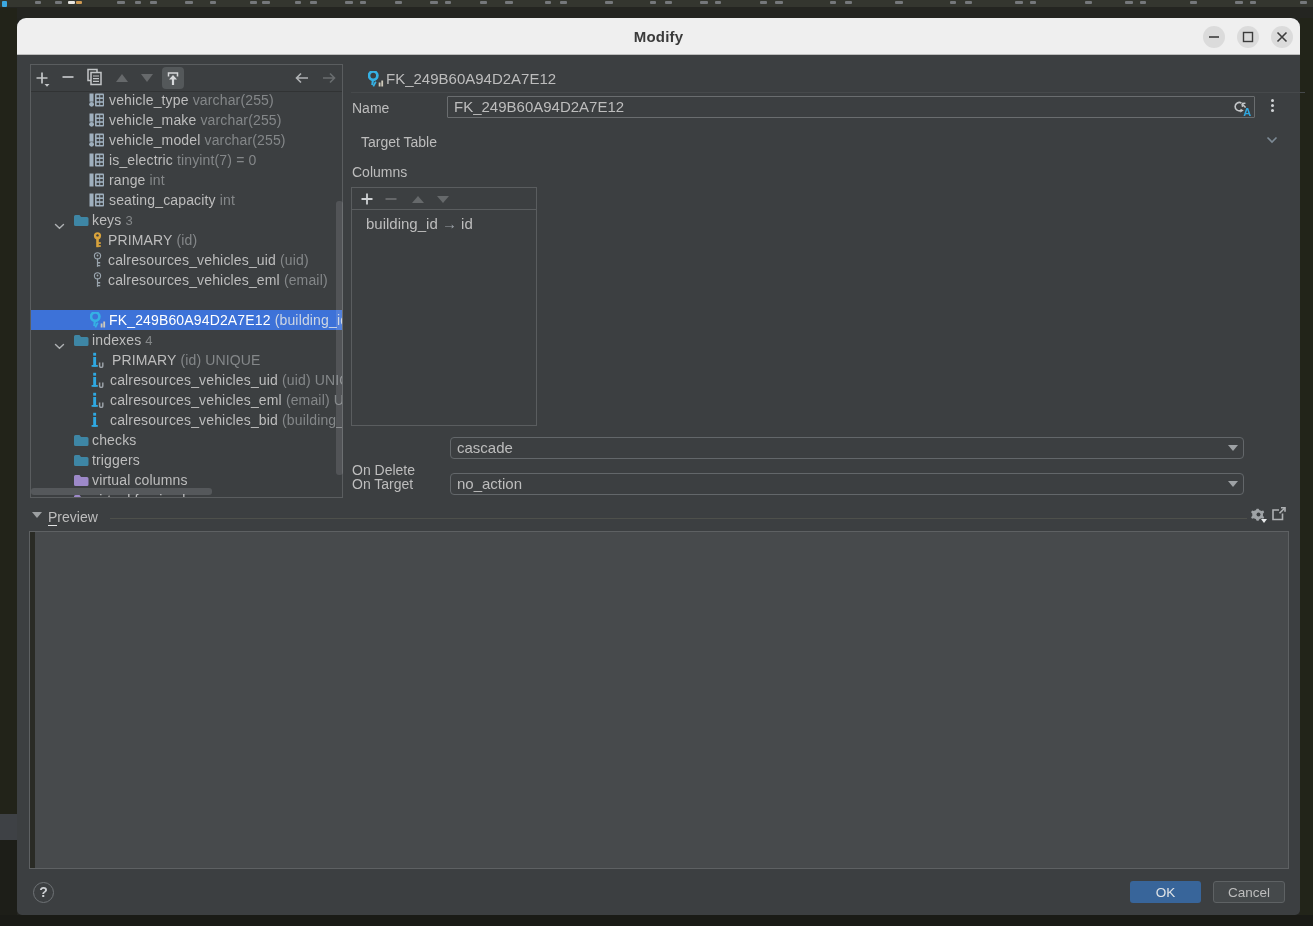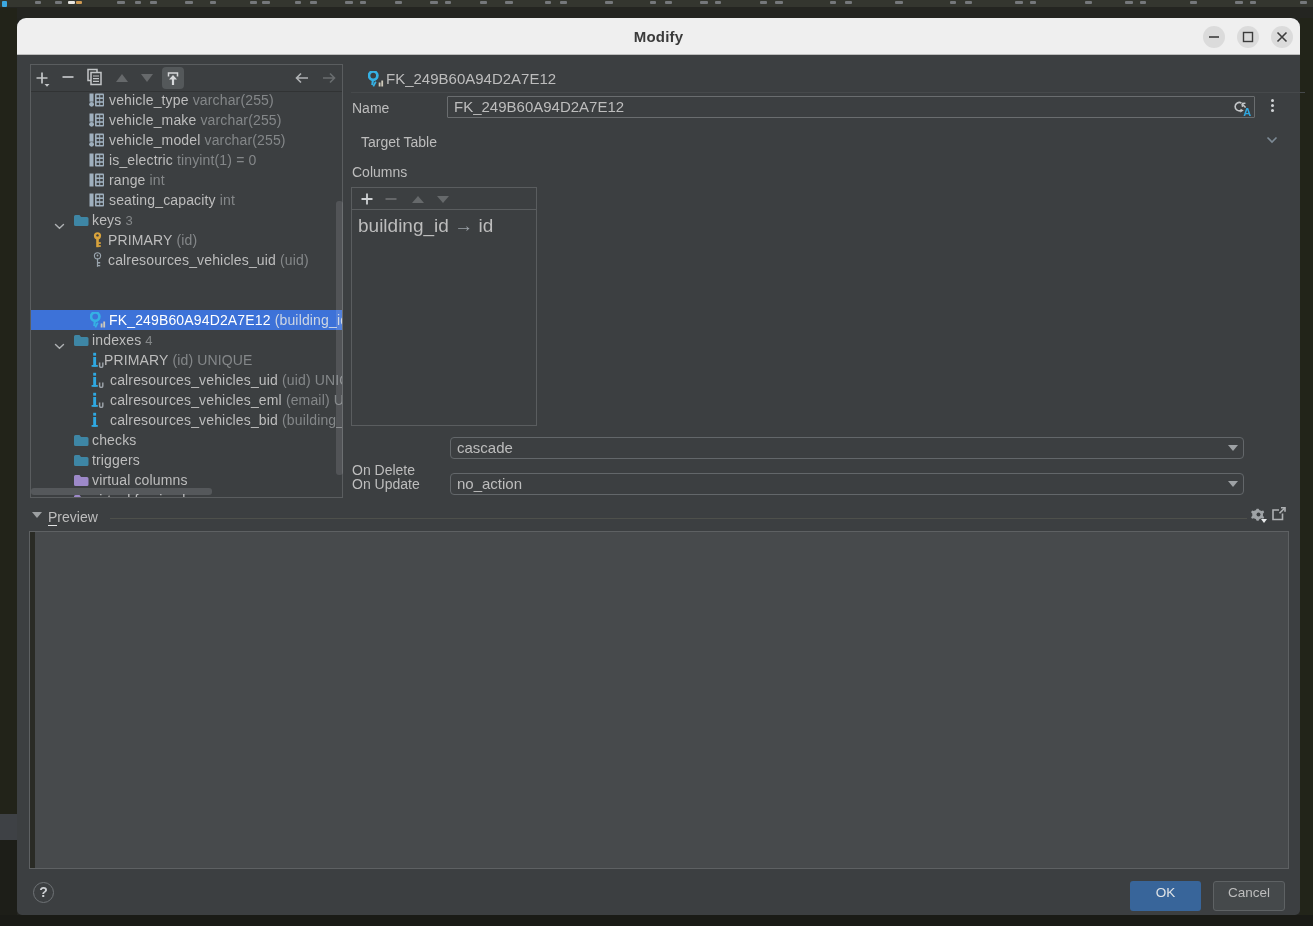--- a/index.html
+++ b/index.html
@@ -11,21 +11,21 @@
   #title { width:100%; text-align:center; top:10px; font-size:15px; font-weight:bold; color:#3b3b3b; letter-spacing:0.2px; }
   .winbtn { width:22px; height:22px; border-radius:50%; background:#dbdbdb; top:8px; }
   #tree { left:13px; top:46px; width:313px; height:434px; border:1px solid #5a5d5f; overflow:hidden; background:#3c3f41;}
   .trow { position:absolute; left:1px; width:311px; height:20px; font-size:14px; letter-spacing:0.15px; color:#bdbdbd; white-space:nowrap; overflow:hidden;}
   .ann { color:#848789; }
   .cnt { color:#848789; font-size:13px; }
   .ticon { position:absolute; top:3px; }
   .tlbl { position:absolute; top:0; line-height:20px; }
   .label { font-size:14px; color:#bdbdbd; position:absolute; }
   .field { position:absolute; border:1px solid #6a6d6f; font-size:15px; color:#bdbdbd; border-radius:1px;}
-  .btn { position:absolute; height:30px; border-radius:3px; font-size:13.5px; text-align:center; line-height:23px; }
+  .btn { position:absolute; height:22px; border-radius:3px; font-size:13.5px; text-align:center; line-height:23px; }
   .speck { position:absolute; top:1px; height:3px; background:#75787b; border-radius:1px; }
 </style>
 </head>
 <body>
 <div class="abs" style="left:0;top:0;width:1313px;height:7px;background:#34362f;">
 <div class="speck" style="left:35px;width:6px;"></div>
 <div class="speck" style="left:55px;width:7px;"></div>
 <div class="speck" style="left:117px;width:8px;"></div>
 <div class="speck" style="left:135px;width:6px;"></div>
 <div class="speck" style="left:150px;width:7px;"></div>
@@ -162,21 +162,21 @@
         <span class="ticon" style="left:57px;"><svg width="15" height="14" viewBox="0 0 15 14">
             <rect x="0.5" y="0.5" width="4" height="13" fill="#9fb0be"></rect>
             <rect x="6" y="0.5" width="9" height="13" rx="1" fill="#9fb0be"></rect>
             <rect x="7.6" y="2.2" width="2.6" height="2.2" fill="#3c3f41"></rect>
             <rect x="11.2" y="2.2" width="2.6" height="2.2" fill="#3c3f41"></rect>
             <rect x="7.6" y="6.0" width="2.6" height="2.2" fill="#3c3f41"></rect>
             <rect x="11.2" y="6.0" width="2.6" height="2.2" fill="#3c3f41"></rect>
             <rect x="7.6" y="9.8" width="2.6" height="2.2" fill="#3c3f41"></rect>
             <rect x="11.2" y="9.8" width="2.6" height="2.2" fill="#3c3f41"></rect>
           </svg></span>
-        <span class="tlbl" style="left:77px;">is_electric <span class="ann">tinyint(1) = 0</span></span>
+        <span class="tlbl" style="left:77px;">is_electric <span class="ann">tinyint(7) = 0</span></span>
       </div>
 <div class="trow" style="top:125px;">
         <span class="ticon" style="left:57px;"><svg width="15" height="14" viewBox="0 0 15 14">
             <rect x="0.5" y="0.5" width="4" height="13" fill="#9fb0be"></rect>
             <rect x="6" y="0.5" width="9" height="13" rx="1" fill="#9fb0be"></rect>
             <rect x="7.6" y="2.2" width="2.6" height="2.2" fill="#3c3f41"></rect>
             <rect x="11.2" y="2.2" width="2.6" height="2.2" fill="#3c3f41"></rect>
             <rect x="7.6" y="6.0" width="2.6" height="2.2" fill="#3c3f41"></rect>
             <rect x="11.2" y="6.0" width="2.6" height="2.2" fill="#3c3f41"></rect>
             <rect x="7.6" y="9.8" width="2.6" height="2.2" fill="#3c3f41"></rect>
@@ -218,37 +218,46 @@
       </div>
 <div class="trow" style="top:185px;">
         <span class="ticon" style="left:61px;top:2px;"><svg width="9" height="16" viewBox="0 0 9 16">
             <circle cx="4.5" cy="3.8" r="3.1" fill="none" stroke="#9aa5ae" stroke-width="1.1"></circle>
             <circle cx="4.5" cy="3.5" r="0.9" fill="#9aa5ae"></circle>
             <path d="M4.5 6.6 V14.8" stroke="#9aa5ae" stroke-width="1.2"></path>
             <path d="M4.8 10.8 h2.4 M4.8 13.6 h2.4" stroke="#9aa5ae" stroke-width="1.4"></path>
           </svg></span>
         <span class="tlbl" style="left:76px;">calresources_vehicles_uid <span class="ann">(uid)</span></span>
       </div>
+<div class="trow" style="top:205px;">
+        <span class="ticon" style="left:61px;top:2px;"><svg width="9" height="16" viewBox="0 0 9 16">
+            <circle cx="4.5" cy="3.8" r="3.1" fill="none" stroke="#9aa5ae" stroke-width="1.1"></circle>
+            <circle cx="4.5" cy="3.5" r="0.9" fill="#9aa5ae"></circle>
+            <path d="M4.5 6.6 V14.8" stroke="#9aa5ae" stroke-width="1.2"></path>
+            <path d="M4.8 10.8 h2.4 M4.8 13.6 h2.4" stroke="#9aa5ae" stroke-width="1.4"></path>
+          </svg></span>
+        <span class="tlbl" style="left:76px;">calresources_vehicles_eml <span class="ann">(email)</span></span>
+      </div>
 <div class="trow" style="top:265px;">
         <span class="ticon" style="left:22px;top:7px;"><svg width="11" height="7" viewBox="0 0 11 7">
             <path d="M1.5 1.5 L5.5 5.2 L9.5 1.5" stroke="#aeb1b3" stroke-width="1.4" fill="none" stroke-linecap="round"></path>
           </svg></span>
         <span class="ticon" style="left:41px;top:4px;"><svg width="16" height="13" viewBox="0 0 16 13">
             <path d="M1 2.5 q0-1.5 1.5-1.5 h4 l1.5 2 h6 q1.5 0 1.5 1.5 v6 q0 1.5 -1.5 1.5 h-11.5 q-1.5 0 -1.5 -1.5 z" fill="#3e86a5"></path>
           </svg></span>
         <span class="tlbl" style="left:60px;">indexes <span class="cnt">4</span></span>
       </div>
 <div class="trow" style="top:285px;">
         <span class="ticon" style="left:59px;top:2px;"><svg width="14" height="16" viewBox="0 0 14 16">
             <rect x="2.2" y="0.8" width="2.9" height="2.9" fill="#2fa8e1"></rect>
             <rect x="2.2" y="5.0" width="2.9" height="9.6" fill="#2fa8e1"></rect>
             <rect x="0.6" y="13.0" width="6.2" height="1.8" fill="#2fa8e1"></rect>
             <path d="M8.6 10.6 v3.2 q0 1.6 1.6 1.6 q1.6 0 1.6 -1.6 v-3.2" stroke="#9aa0a6" stroke-width="1.5" fill="none"></path>
           </svg></span>
-        <span class="tlbl" style="left:72px;">PRIMARY <span class="ann">(id) UNIQUE</span></span>
+        <span class="tlbl" style="left:80px;">PRIMARY <span class="ann">(id) UNIQUE</span></span>
       </div>
 <div class="trow" style="top:305px;">
         <span class="ticon" style="left:59px;top:2px;"><svg width="14" height="16" viewBox="0 0 14 16">
             <rect x="2.2" y="0.8" width="2.9" height="2.9" fill="#2fa8e1"></rect>
             <rect x="2.2" y="5.0" width="2.9" height="9.6" fill="#2fa8e1"></rect>
             <rect x="0.6" y="13.0" width="6.2" height="1.8" fill="#2fa8e1"></rect>
             <path d="M8.6 10.6 v3.2 q0 1.6 1.6 1.6 q1.6 0 1.6 -1.6 v-3.2" stroke="#9aa0a6" stroke-width="1.5" fill="none"></path>
           </svg></span>
         <span class="tlbl" style="left:78px;">calresources_vehicles_uid <span class="ann">(uid) UNIQUE</span></span>
       </div>
@@ -333,26 +342,26 @@
       <div class="abs" style="left:0;top:0;width:184px;height:22px;border-bottom:1px solid #5a5d5f;">
         <svg class="abs" style="left:8px;top:4px;" width="14" height="14" viewBox="0 0 14 14">
           <path d="M7 1.5 v11 M1.5 7 h11" stroke="#cfd2d4" stroke-width="1.8"></path>
         </svg>
         <svg class="abs" style="left:32px;top:4px;" width="14" height="14" viewBox="0 0 14 14">
           <path d="M1.5 7 h11" stroke="#6a6d6f" stroke-width="1.8"></path>
         </svg>
         <div class="abs" style="left:60px;top:8px;width:0;height:0;border-left:6px solid transparent;border-right:6px solid transparent;border-bottom:7px solid #66696b;"></div>
         <div class="abs" style="left:85px;top:8px;width:0;height:0;border-left:6px solid transparent;border-right:6px solid transparent;border-top:7px solid #66696b;"></div>
       </div>
-      <div class="abs" style="left:6px;top:27px;font-size:19px;color:#bdbdbd;">building_id <span style="color:#9aa0a6;">→</span> id</div>
+      <div class="abs" style="left:14px;top:27px;font-size:15px;color:#bdbdbd;">building_id <span style="color:#9aa0a6;">→</span> id</div>
     </div>
 <div class="abs label" style="left:335px;top:444px;">On Delete</div>
 <div class="abs field" style="left:433px;top:419px;width:794px;height:22px;line-height:20px;padding-left:6px;border-radius:4px;border-color:#63676a;">cascade</div>
 <div class="abs" style="left:1211px;top:427px;width:0;height:0;border-left:5px solid transparent;border-right:5px solid transparent;border-top:6px solid #9ea2a5;"></div>
-<div class="abs label" style="left:335px;top:458px;">On Update</div>
+<div class="abs label" style="left:335px;top:458px;">On Target</div>
 <div class="abs field" style="left:433px;top:455px;width:794px;height:22px;line-height:20px;padding-left:6px;border-radius:4px;border-color:#63676a;">no_action</div>
 <div class="abs" style="left:1211px;top:463px;width:0;height:0;border-left:5px solid transparent;border-right:5px solid transparent;border-top:6px solid #9ea2a5;"></div>
 <svg class="abs" style="left:1234px;top:489px;" width="15" height="15" viewBox="0 0 15 15">
       <path d="M7.5 0.5 l1.1 2 a5.2 5.2 0 0 1 2.2 0.9 l2.2-0.6 1.1 1.9 -1.5 1.7 a5.2 5.2 0 0 1 0 2.4 l1.5 1.7 -1.1 1.9 -2.2 -0.6 a5.2 5.2 0 0 1 -2.2 0.9 l-1.1 2 -2.2 0 -1.1 -2 a5.2 5.2 0 0 1 -2.2 -0.9 l-2.2 0.6 -1.1 -1.9 1.5 -1.7 a5.2 5.2 0 0 1 0 -2.4 l-1.5 -1.7 1.1 -1.9 2.2 0.6 a5.2 5.2 0 0 1 2.2 -0.9 l1.1 -2 z" fill="#9fa3a6" transform="translate(1.2,1.2) scale(0.85)"></path>
       <circle cx="7.5" cy="7.5" r="2" fill="#3c3f41"></circle>
     </svg>
 <div class="abs" style="left:1244px;top:501px;width:0;height:0;border-left:3.5px solid transparent;border-right:3.5px solid transparent;border-top:4.5px solid #e8eaeb;"></div>
 <svg class="abs" style="left:1255px;top:489px;" width="14" height="14" viewBox="0 0 14 14">
       <path d="M10.5 6.5 v6 h-9.5 v-9.5 h6" stroke="#aeb1b3" stroke-width="1.6" fill="none"></path>
       <path d="M7.5 6.2 L12.6 1.2" stroke="#aeb1b3" stroke-width="1.6"></path>

